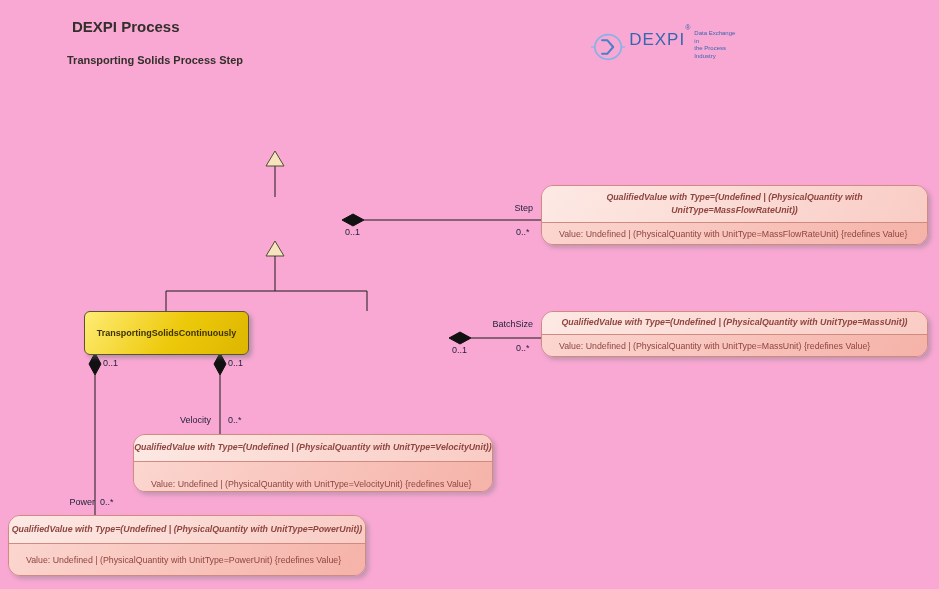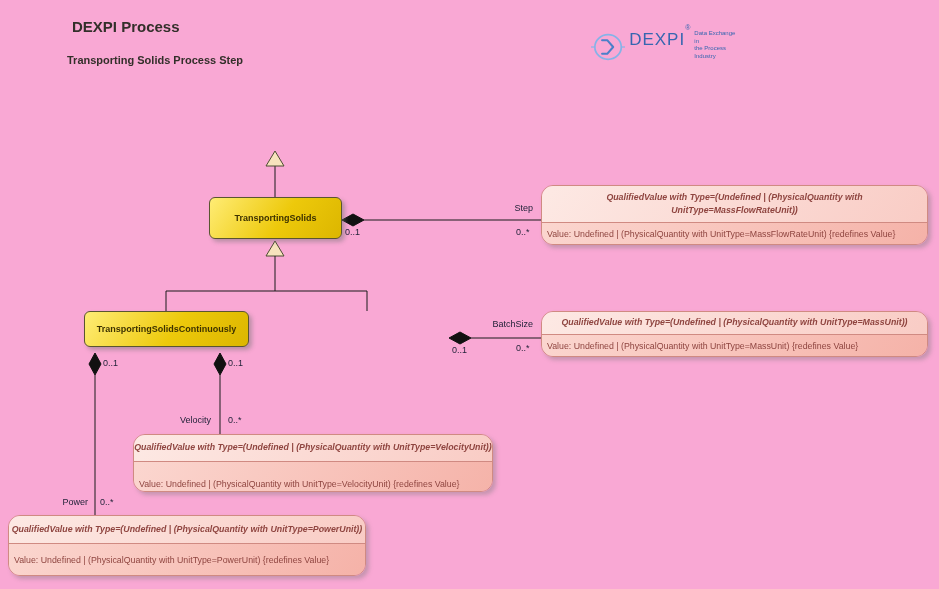--- a/index.html
+++ b/index.html
@@ -53,21 +53,21 @@
     background:linear-gradient(125deg,var(--cream-light) 0%,#faf0e6 55%,var(--cream-dark) 100%);
     font-size:10px;font-style:italic;color:var(--cream-text);}
 
   
   .qv{position:absolute;border:1px solid var(--qv-border);border-radius:12px;overflow:hidden;
     box-shadow:3px 3px 4px rgba(120,120,120,.4);color:var(--qv-text);font-size:8.8px;}
   .qv-header{display:flex;align-items:center;justify-content:center;text-align:center;
     font-weight:bold;font-style:italic;border-bottom:1px solid var(--qv-border);
     background:linear-gradient(125deg,var(--qv-header-light) 0%,var(--qv-header-dark) 100%);line-height:1.5;}
   .qv-header.single{white-space:nowrap;}
-  .qv-body{display:flex;align-items:center;padding-left:5px;
+  .qv-body{display:flex;align-items:center;padding-left:17px;
     background:linear-gradient(125deg,var(--qv-body-light) 0%,var(--qv-body-dark) 100%);white-space:nowrap;}
   .qv-flow .qv-header{padding:0 38px;}
 
   
   .lbl{position:absolute;font-size:9px;color:var(--label-color);}
   .lbl.right{text-align:right;}
 </style>
 </head>
 <body>
 
@@ -113,25 +113,22 @@
       <polygon class="dia" points="95,353 101,364 95,375 89,364"></polygon>
       <line x1="95" y1="375" x2="95" y2="515"></line>
     </g>
     <g>
       <polygon class="dia" points="220,353 226,364 220,375 214,364"></polygon>
       <line x1="220" y1="375" x2="220" y2="434"></line>
     </g>
   </svg>
 
 
-  <div class="uml-class" style="left:209px;top:197px;width:133px;height:42px;">
-    <span>TransportingSolids</span>
-  </div>
 
-  <div class="uml-class" style="left:84px;top:311px;width:165px;height:36px;align-items:center;">
+  <div class="uml-class" style="left:84px;top:311px;width:165px;height:44px;align-items:center;">
     <span>TransportingSolidsContinuously</span>
   </div>
 
 
   <div class="qv qv-flow" style="left:541px;top:185px;width:387px;height:60px;">
     <div class="qv-header" style="height:37px;">QualifiedValue with Type=(Undefined | (PhysicalQuantity with UnitType=MassFlowRateUnit))</div>
     <div class="qv-body" style="height:22px;">Value: Undefined | (PhysicalQuantity with UnitType=MassFlowRateUnit) {redefines Value}</div>
   </div>
 
   <div class="qv" style="left:541px;top:311px;width:387px;height:46px;">
@@ -151,20 +148,20 @@
 
   <div class="lbl right" style="left:470px;top:203px;width:63px;">Step</div>
   <div class="lbl" style="left:345px;top:227px;">0..1</div>
   <div class="lbl" style="left:516px;top:227px;">0..*</div>
 
   <div class="lbl right" style="left:460px;top:319px;width:73px;">BatchSize</div>
   <div class="lbl" style="left:452px;top:345px;">0..1</div>
   <div class="lbl" style="left:516px;top:343px;">0..*</div>
 
   <div class="lbl" style="left:103px;top:358px;">0..1</div>
-  <div class="lbl right" style="left:28px;top:497px;width:60px;">Power</div>
+  <div class="lbl right" style="left:35px;top:497px;width:60px;">Power</div>
   <div class="lbl" style="left:100px;top:497px;">0..*</div>
 
   <div class="lbl" style="left:228px;top:358px;">0..1</div>
   <div class="lbl right" style="left:150px;top:415px;width:61px;">Velocity</div>
   <div class="lbl" style="left:228px;top:415px;">0..*</div>
 
 </div>
 
 </body></html>

